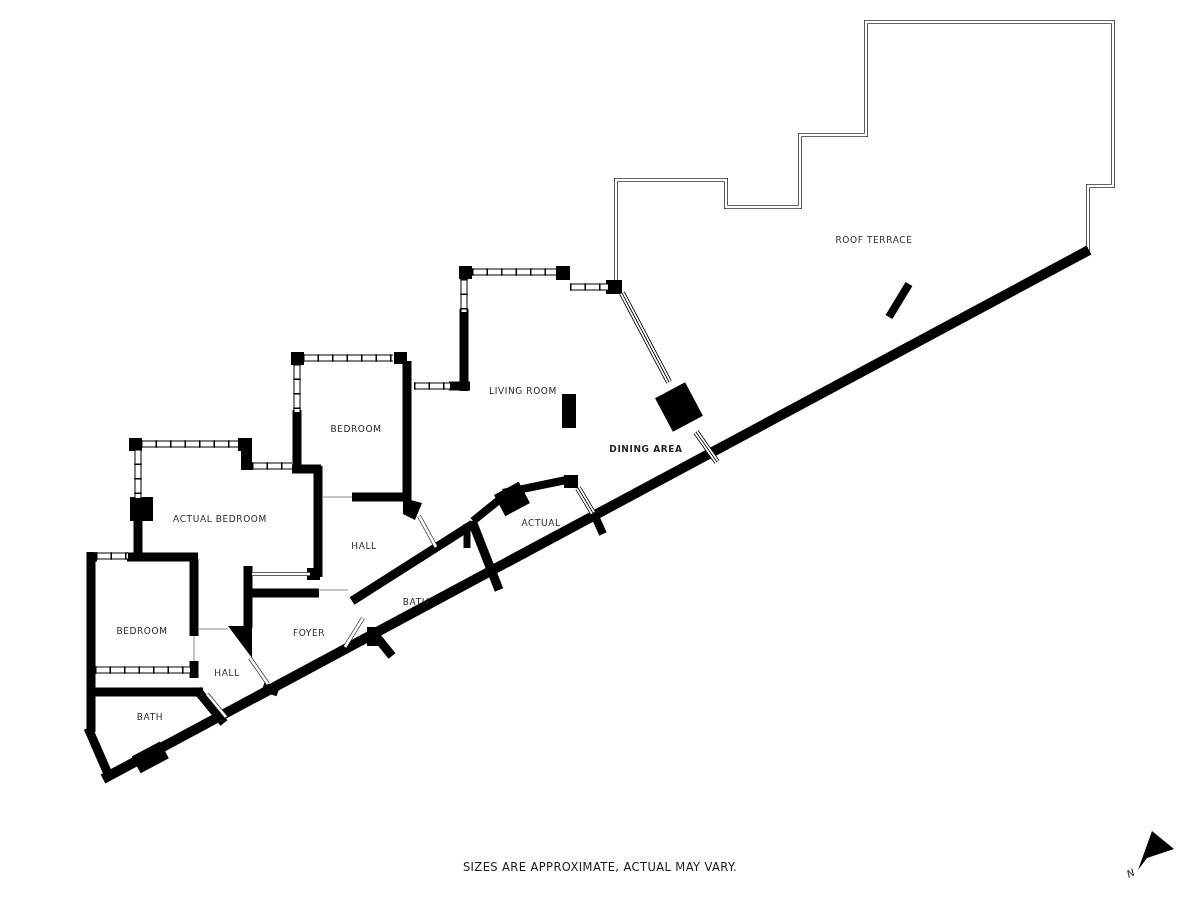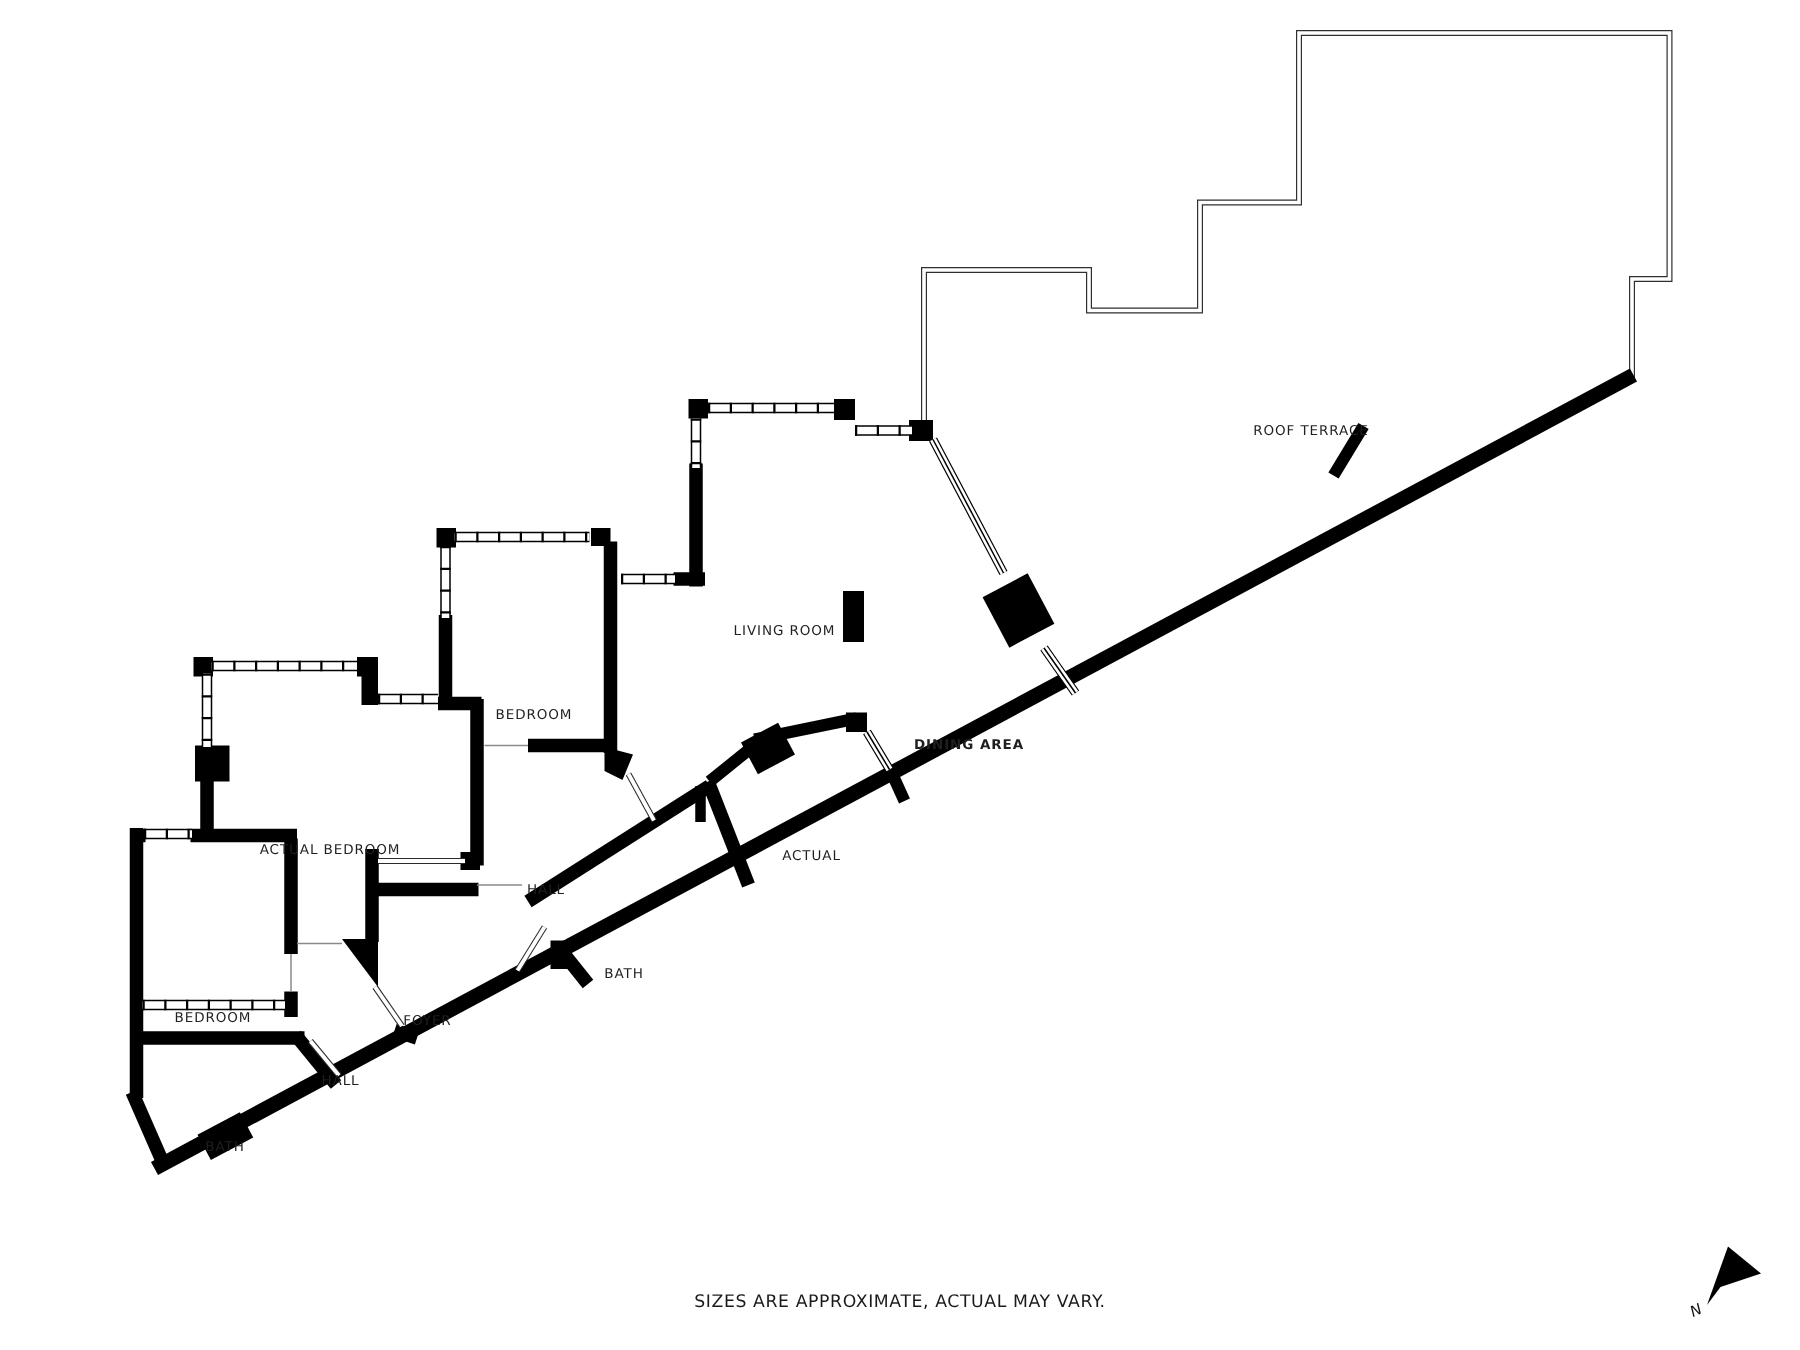--- a/index.html
+++ b/index.html
@@ -15,21 +15,21 @@
   .gi{stroke:#fff;stroke-width:4.4;}
   .gm{stroke:#000;stroke-width:1;}
   
   .d2o{stroke:#2a2a2a;stroke-width:4;}
   .d2i{stroke:#fff;stroke-width:2.6;}
   .jamb{stroke:#8a8a8a;stroke-width:1;}
   
   .to{stroke:#2f2f2f;stroke-width:4;fill:none;}
   .ti{stroke:#fff;stroke-width:2.4;fill:none;}
   .room-label{position:absolute;transform:translate(-50%,-50%);font-size:9px;
-              letter-spacing:.6px;color:#1f1f1f;white-space:nowrap;margin-top:48px;}
+              letter-spacing:.6px;color:#1f1f1f;white-space:nowrap;}
   .disclaimer{position:absolute;left:50%;top:860px;transform:translateX(-50%);
               font-size:11.5px;letter-spacing:.4px;color:#1a1a1a;white-space:nowrap;}
   .north-n{font-size:10px;font-style:italic;fill:#111;}
 </style>
 </head>
 <body>
 
 <div class="canvas">
 
   <svg class="plan-svg" width="1200" height="900" viewBox="0 0 1200 900">
@@ -162,27 +162,27 @@
     </g>
 
     <g>
       <polygon points="1152,831 1174,849 1147,858 1138,870" fill="#000"></polygon>
       <text class="north-n" x="1130" y="877" text-anchor="middle" transform="rotate(-25 1130 872)">N</text>
     </g>
   </svg>
 
   <div id="room-labels">
       <div class="room-label" style="left: 874px; top: 240px;">ROOF TERRACE</div>
-      <div class="room-label" style="left: 523px; top: 373px;">LIVING ROOM</div>
+      <div class="room-label" style="left: 523px; top: 391px;">LIVING ROOM</div>
       <div class="room-label" style="left: 646px; top: 449px; font-weight: bold;">DINING AREA</div>
       <div class="room-label" style="left: 356px; top: 429px;">BEDROOM</div>
       <div class="room-label" style="left: 220px; top: 519px;">ACTUAL BEDROOM</div>
       <div class="room-label" style="left: 541px; top: 523px;">ACTUAL</div>
       <div class="room-label" style="left: 364px; top: 546px;">HALL</div>
       <div class="room-label" style="left: 416px; top: 602px;">BATH</div>
-      <div class="room-label" style="left: 285px; top: 633px;">FOYER</div>
+      <div class="room-label" style="left: 309px; top: 633px;">FOYER</div>
       <div class="room-label" style="left: 142px; top: 631px;">BEDROOM</div>
       <div class="room-label" style="left: 227px; top: 673px;">HALL</div>
       <div class="room-label" style="left: 150px; top: 717px;">BATH</div>
     </div>
 
   <div class="disclaimer">SIZES ARE APPROXIMATE, ACTUAL MAY VARY.</div>
 </div>
 
 </body></html>

